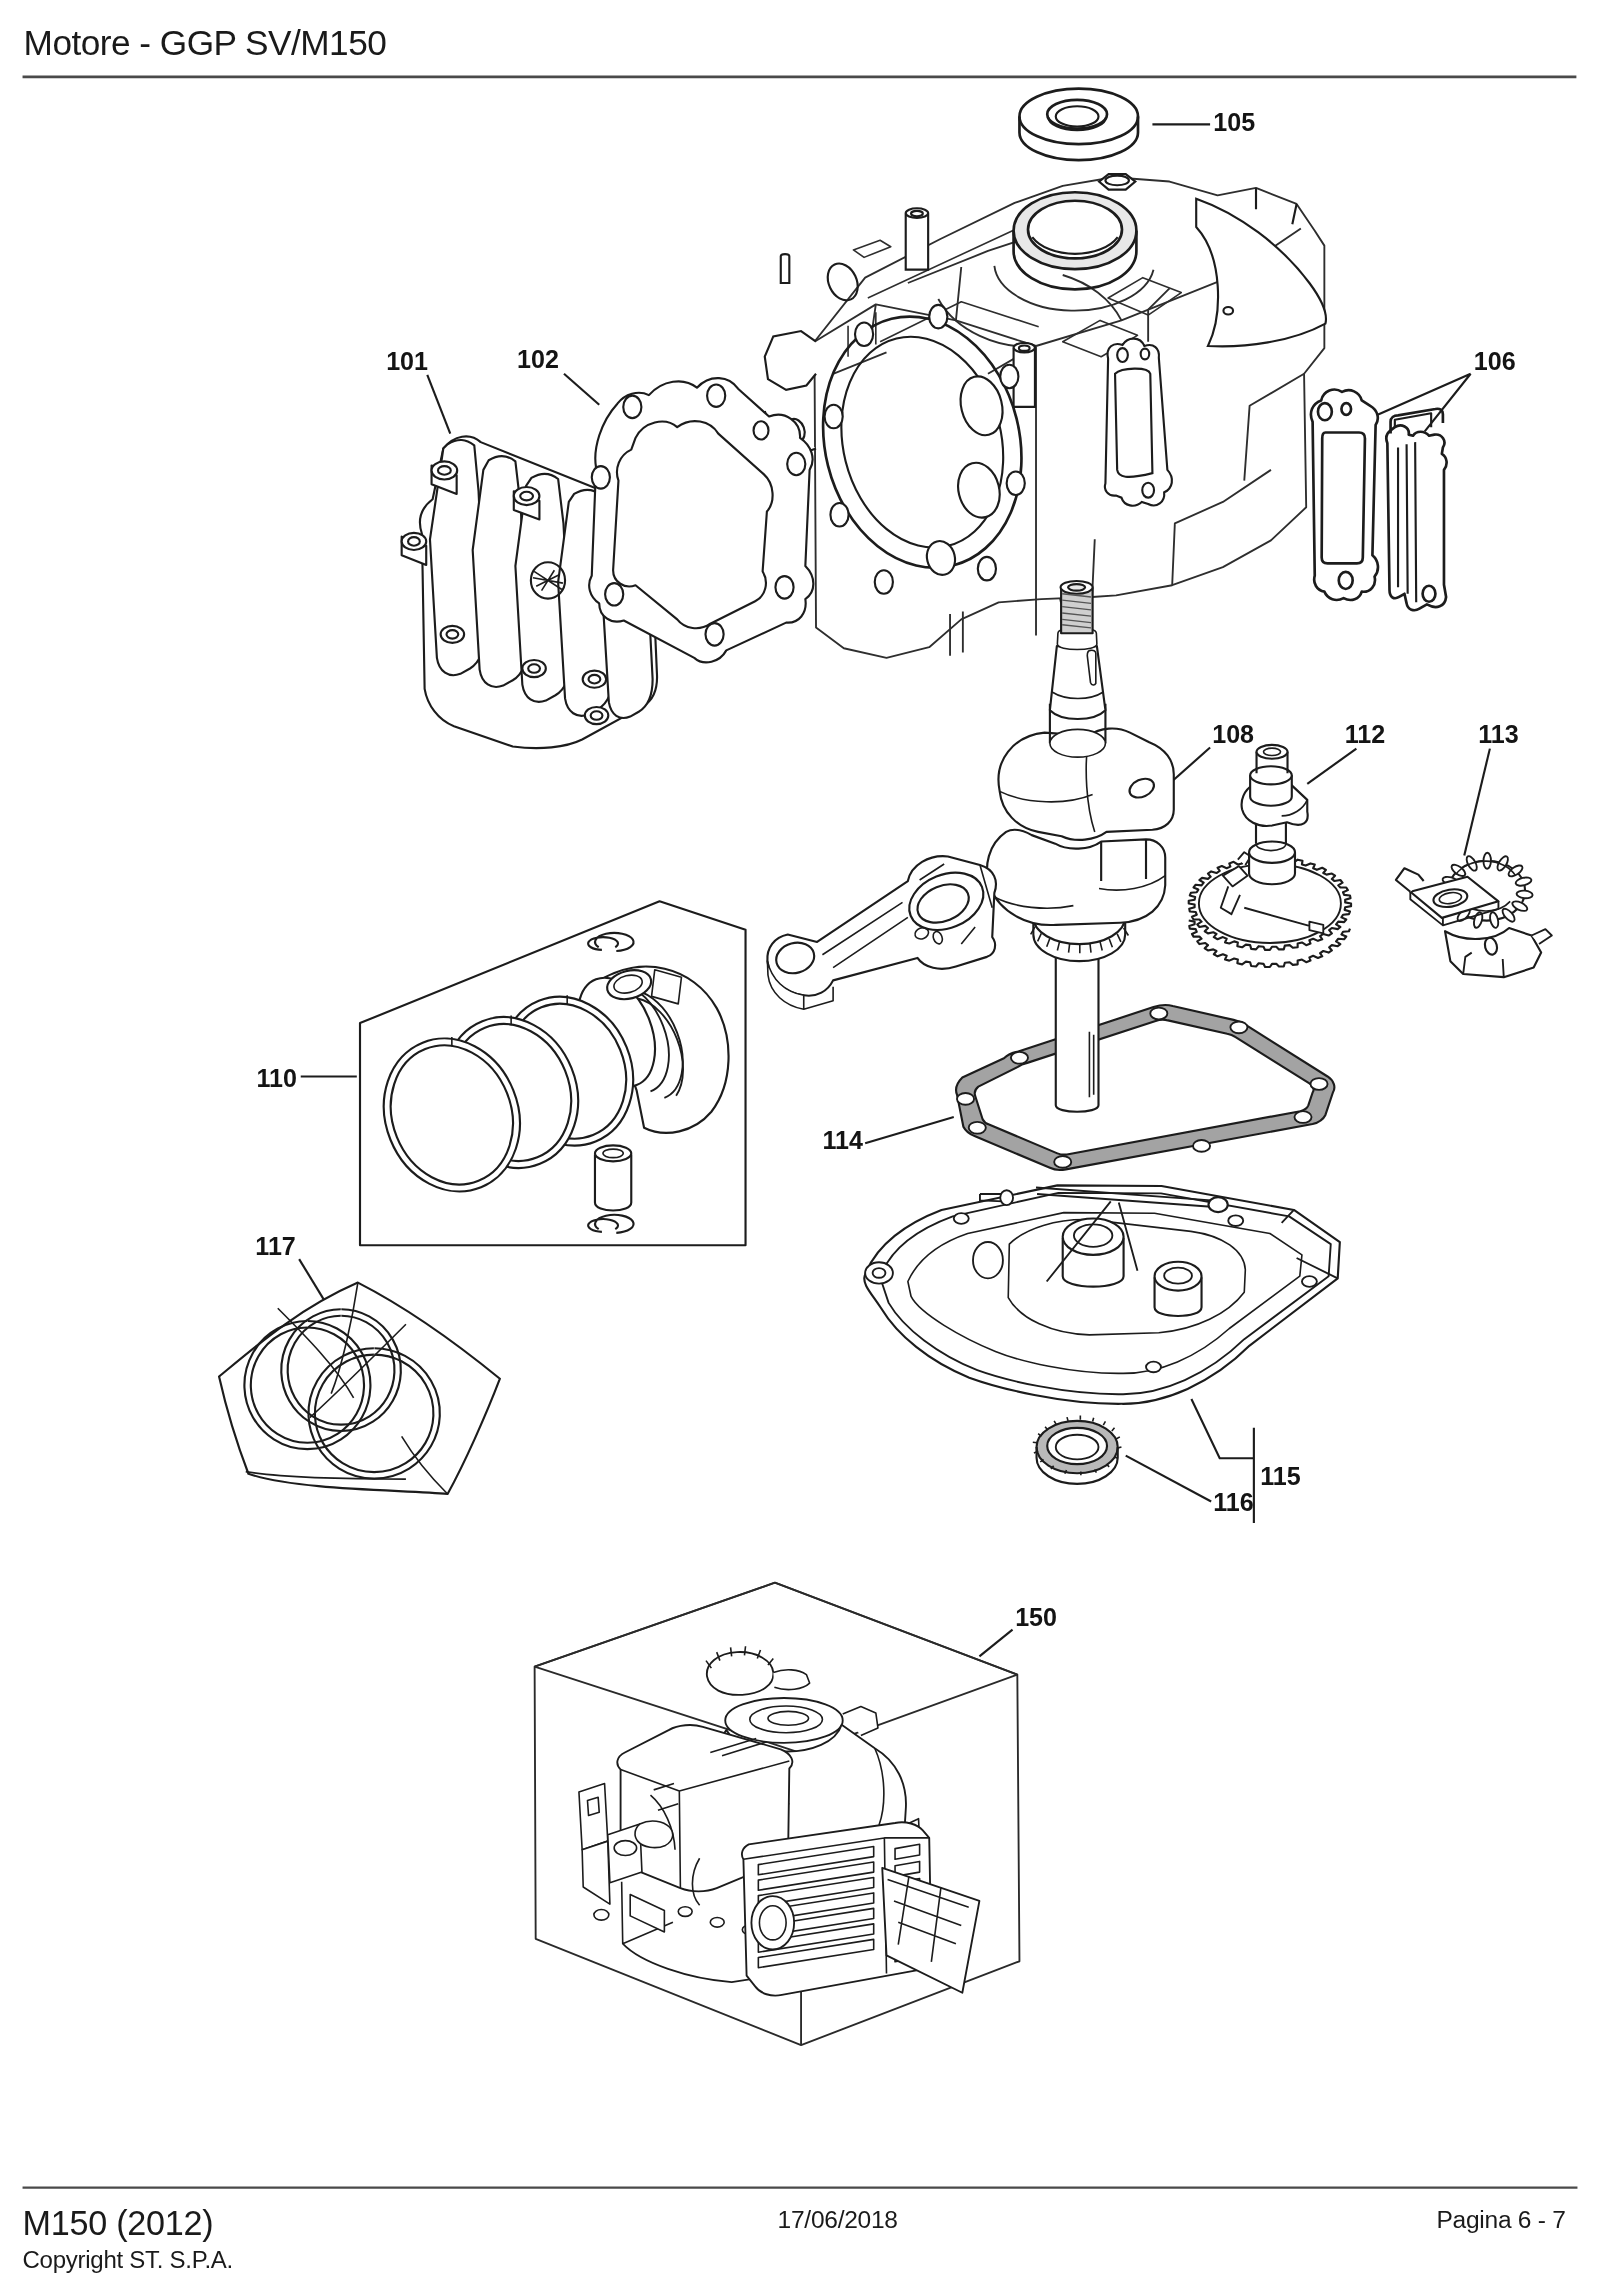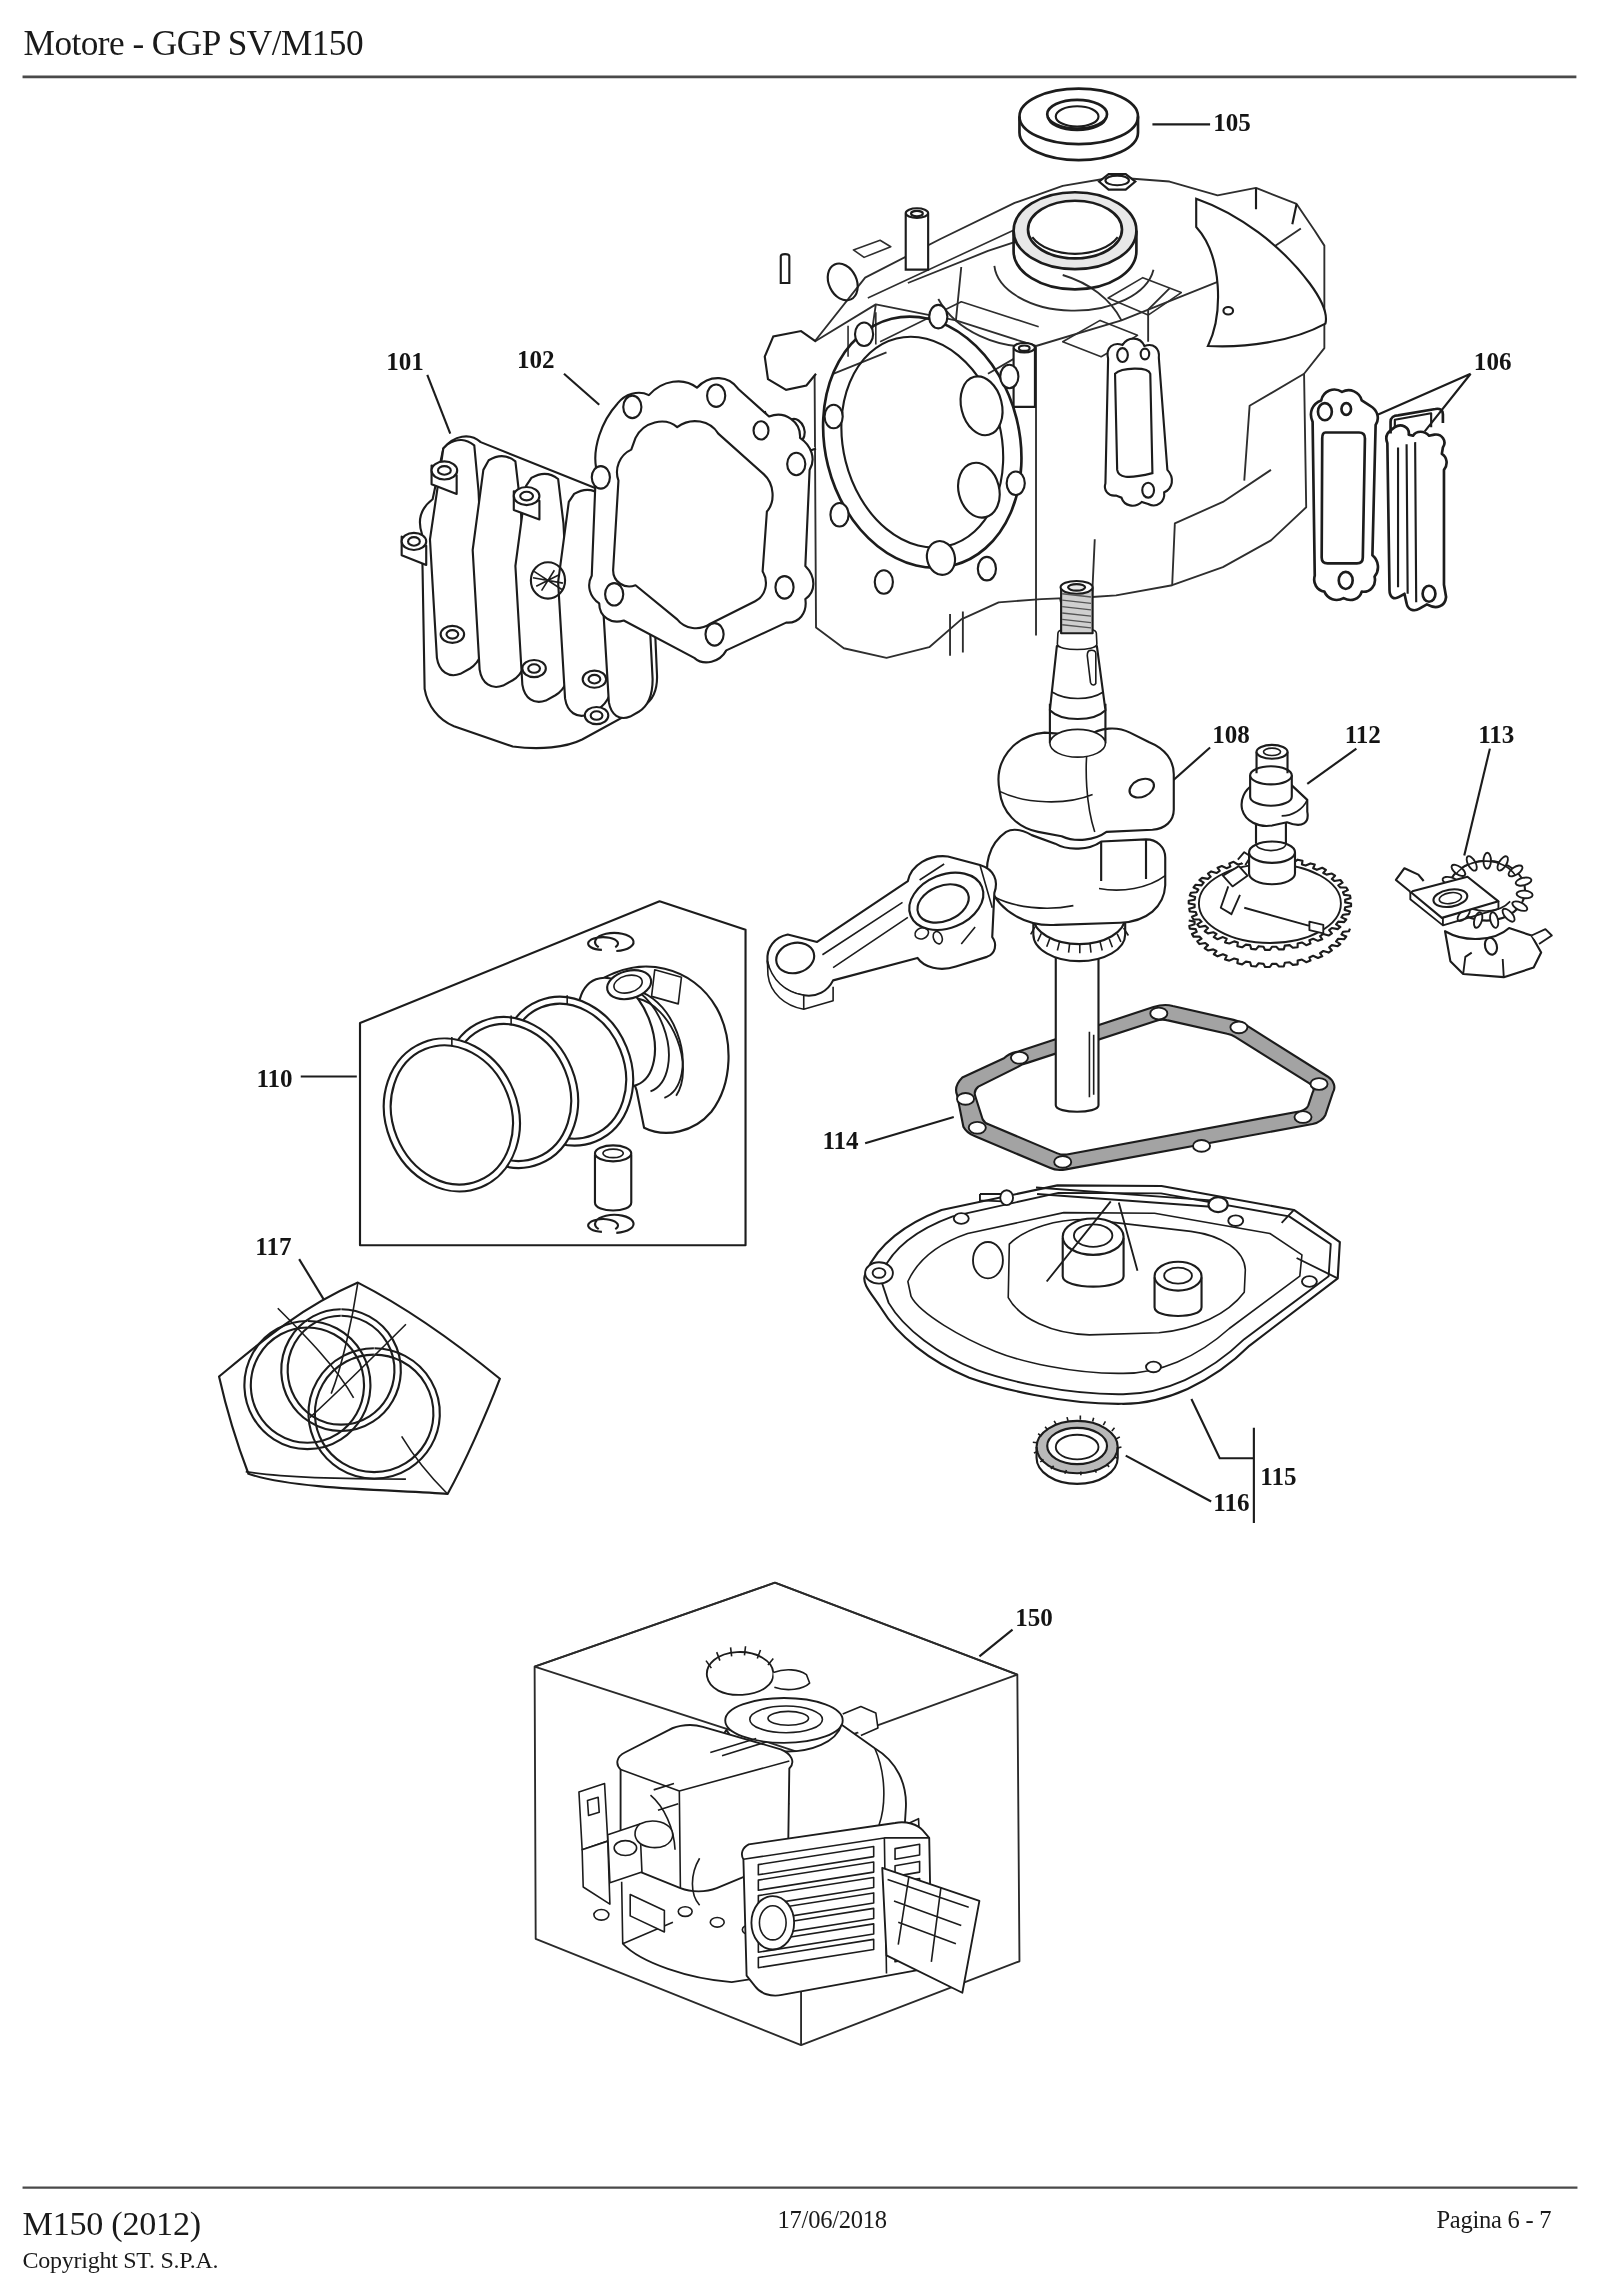--- a/index.html
+++ b/index.html
@@ -1,16 +1,16 @@
 <!DOCTYPE html>
 <html style="font-size:8.5px"><head>
 <meta charset="utf-8">
 <style>
 html,body{margin:0;padding:0;background:#ffffff;}
-.page{position:relative;width:1600px;height:2295px;background:#ffffff;overflow:hidden;font-family:Liberation Serif, serif;}
+.page{position:relative;width:1600px;height:2295px;background:#ffffff;overflow:hidden;font-family:Liberation Sans, sans-serif;}
 svg{position:absolute;top:0;left:0;display:block;}
 </style>
 </head>
 <body>
 <div class="page">
 <svg width="1600" height="2295" viewBox="0 0 2996 4298">
 <defs>
 <g id="boltoval">
           <ellipse rx="22" ry="17" fill="#fff" stroke="#1c1c1c" stroke-width="4"></ellipse>
         </g>

